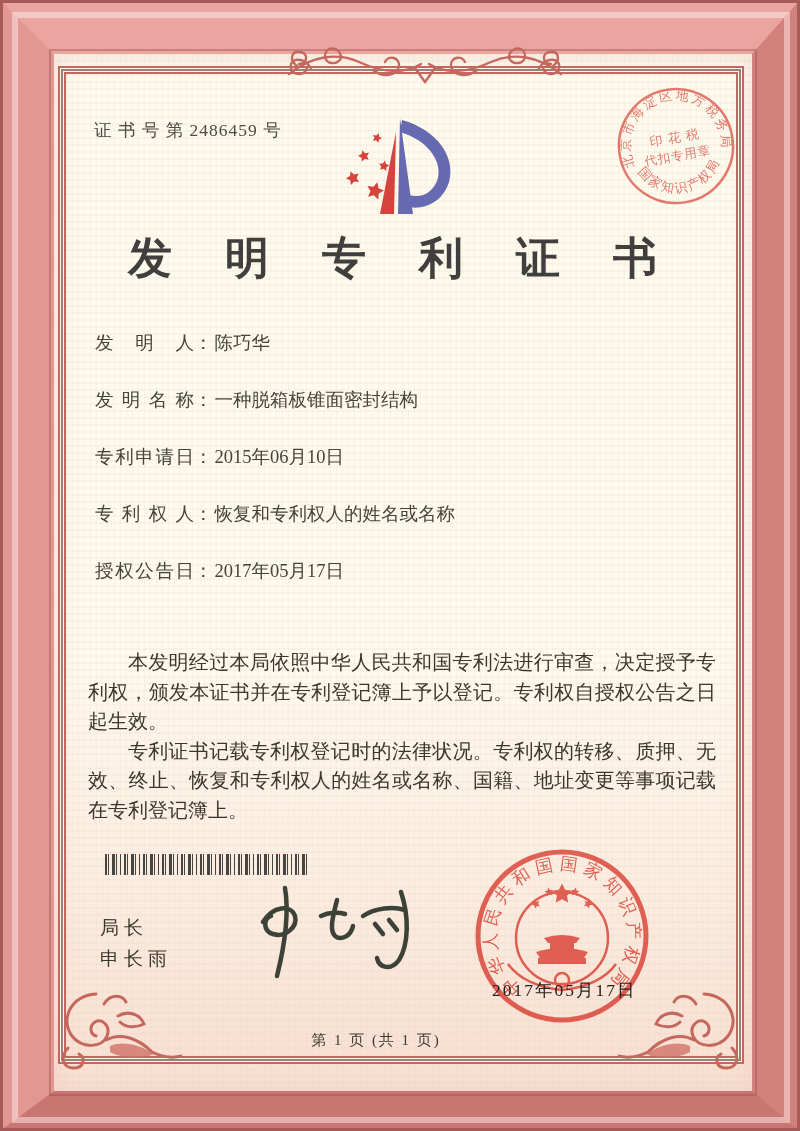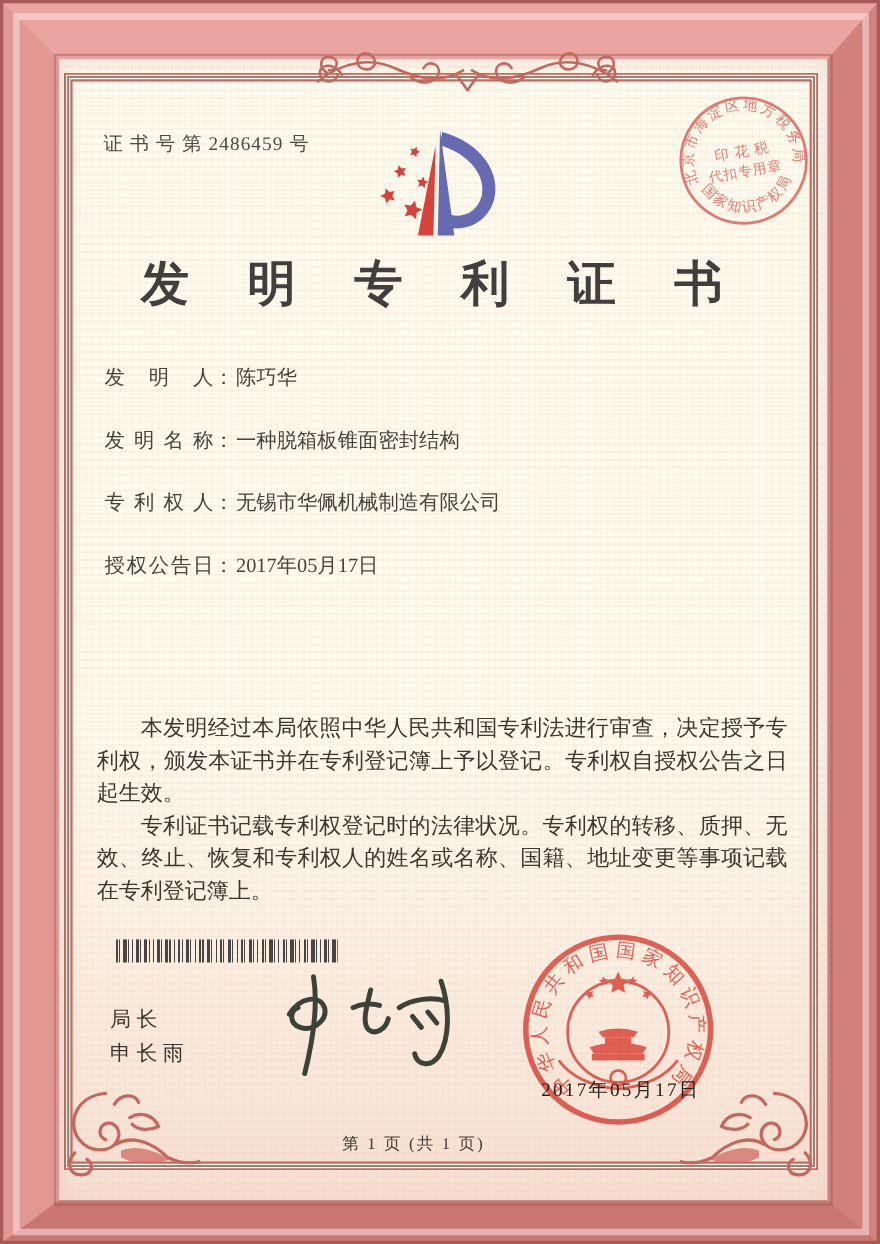--- a/index.html
+++ b/index.html
@@ -1,17 +1,17 @@
 <!DOCTYPE html>
 <html><head>
 <meta charset="utf-8">
 <style>
   html,body{margin:0;padding:0;background:#ffffff;}
   .page{position:relative;width:800px;height:1131px;overflow:hidden;
-        font-family:"Liberation Serif",serif;background:#7dd3fc;}
+        font-family:"Liberation Serif",serif;background:#fdba74;}
   
   .frame{position:absolute;inset:0;z-index:1;border-style:solid;
          border-width:54px 48px 40px 54px;
          border-color:#eaa5a0 #d2817d #c97672 #e19792;}
   .frame-hl{position:absolute;inset:12px 10px 8px 12px;z-index:2;
             border:6px solid rgba(255,236,233,.5);pointer-events:none;}
   .frame-edge-in{position:absolute;inset:49px 43px 35px 49px;z-index:2;
             border:2px solid rgba(150,75,72,.4);pointer-events:none;}
   .frame-outer{position:absolute;inset:0;z-index:2;border:3px solid #a85a58;pointer-events:none;}
   
@@ -148,21 +148,24 @@
   <div class="title">发 明 专 利 证 书</div>
 
   <div class="fields">
     <div class="frow">
       <span class="flabel">发明人</span><span class="fcolon">：</span><span class="fvalue">陈巧华</span>
     </div>
     <div class="frow">
       <span class="flabel">发明名称</span><span class="fcolon">：</span><span class="fvalue">一种脱箱板锥面密封结构</span>
     </div>
     <div class="frow">
-      <span class="flabel">专利权人</span><span class="fcolon">：</span><span class="fvalue">无锡市华佩机械制造有限公司</span>
+      <span class="flabel">专利申请日</span><span class="fcolon">：</span><span class="fvalue">2015年06月10日</span>
+    </div>
+    <div class="frow">
+      <span class="flabel">专利权人</span><span class="fcolon">：</span><span class="fvalue">恢复和专利权人的姓名或名称</span>
     </div>
     <div class="frow">
       <span class="flabel">授权公告日</span><span class="fcolon">：</span><span class="fvalue">2017年05月17日</span>
     </div>
   </div>
 
   <div class="paras">
     <p>本发明经过本局依照中华人民共和国专利法进行审查，决定授予专利权，颁发本证书并在专利登记簿上予以登记。专利权自授权公告之日起生效。</p>
     <p>专利证书记载专利权登记时的法律状况。专利权的转移、质押、无效、终止、恢复和专利权人的姓名或名称、国籍、地址变更等事项记载在专利登记簿上。</p>
   </div>

